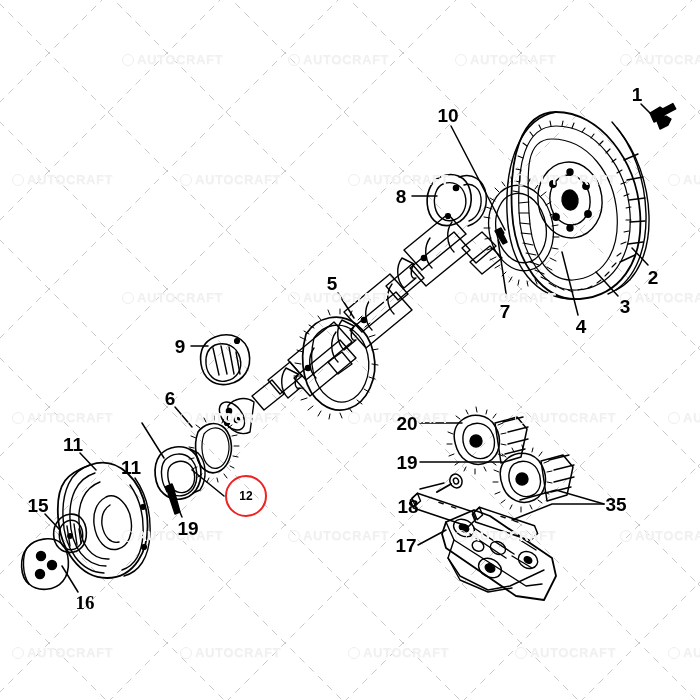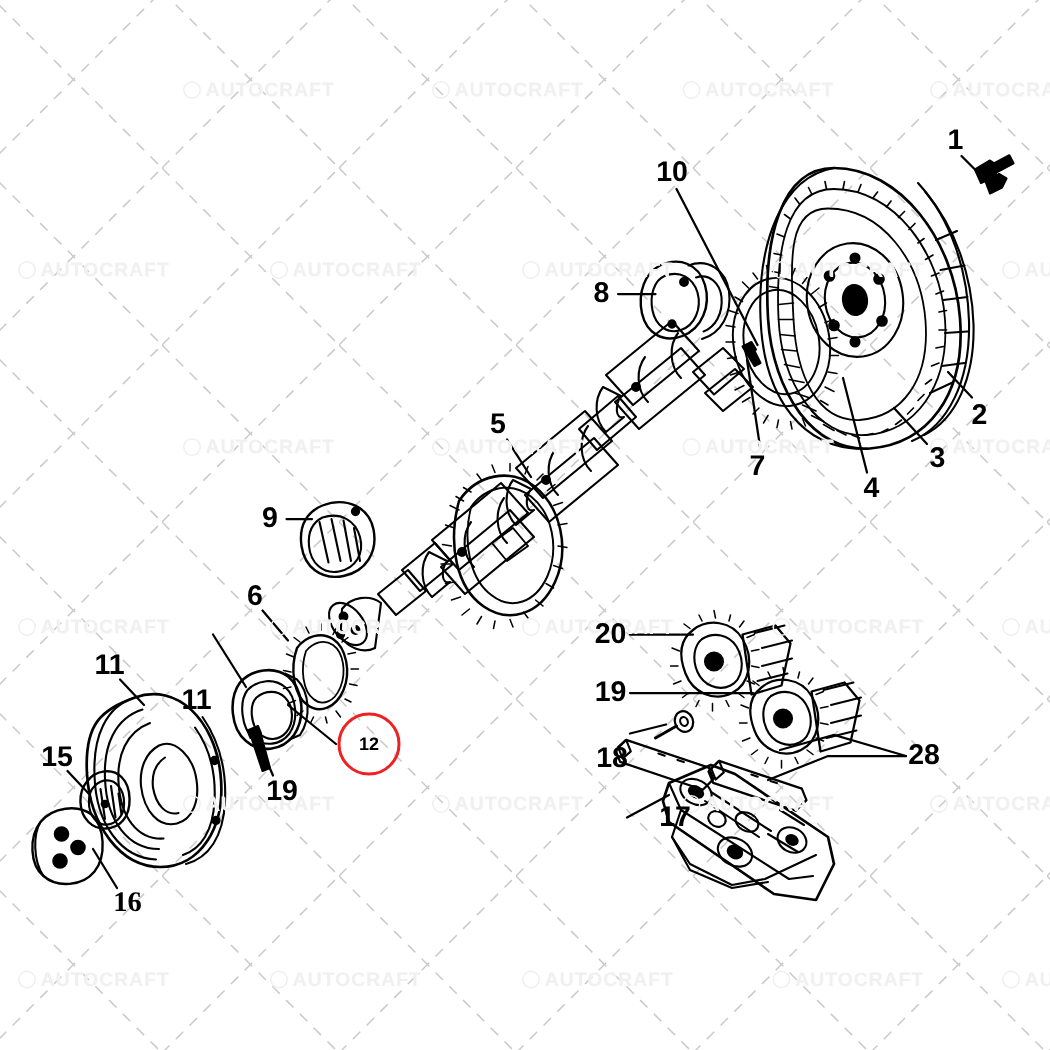--- a/index.html
+++ b/index.html
@@ -457,20 +457,20 @@
       <div class="callout" style="left: 505px; top: 311px;">7</div>
       <div class="callout" style="left: 401px; top: 196px;">8</div>
       <div class="callout" style="left: 180px; top: 346px;">9</div>
       <div class="callout" style="left: 448px; top: 115px;">10</div>
       <div class="callout" style="left: 131px; top: 419px; margin-top: 48px;">11</div>
       <div class="callout highlight" style="left: 246px; top: 496px;">12</div>
       <div class="callout" style="left: 188px; top: 528px;">19</div>
       <div class="callout" style="left: 73px; top: 444px;">11</div>
       <div class="callout" style="left: 38px; top: 505px;">15</div>
       <div class="callout" style="left: 85px; top: 602px; font-family: Liberation Serif, serif;">16</div>
-      <div class="callout" style="left: 406px; top: 545px; margin-left: 44px;">17</div>
+      <div class="callout" style="left: 406px; top: 545px;">17</div>
       <div class="callout" style="left: 408px; top: 506px;">18</div>
       <div class="callout" style="left: 407px; top: 462px;">19</div>
       <div class="callout" style="left: 407px; top: 423px;">20</div>
-      <div class="callout" style="left: 616px; top: 504px;">28</div>
+      <div class="callout" style="left: 616px; top: 504px;">35</div>
     </div>
 
 </div>
 
 </body></html>

